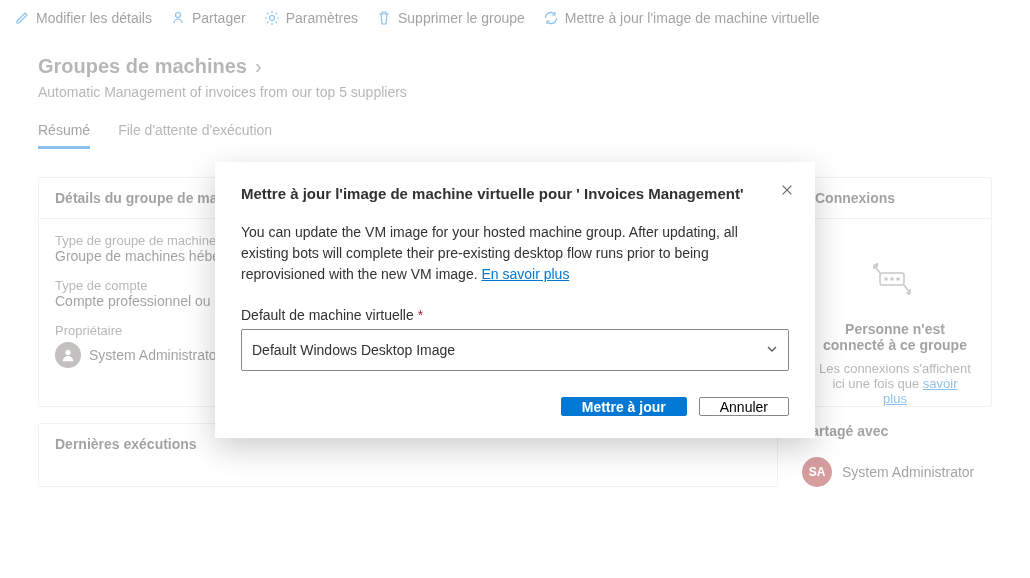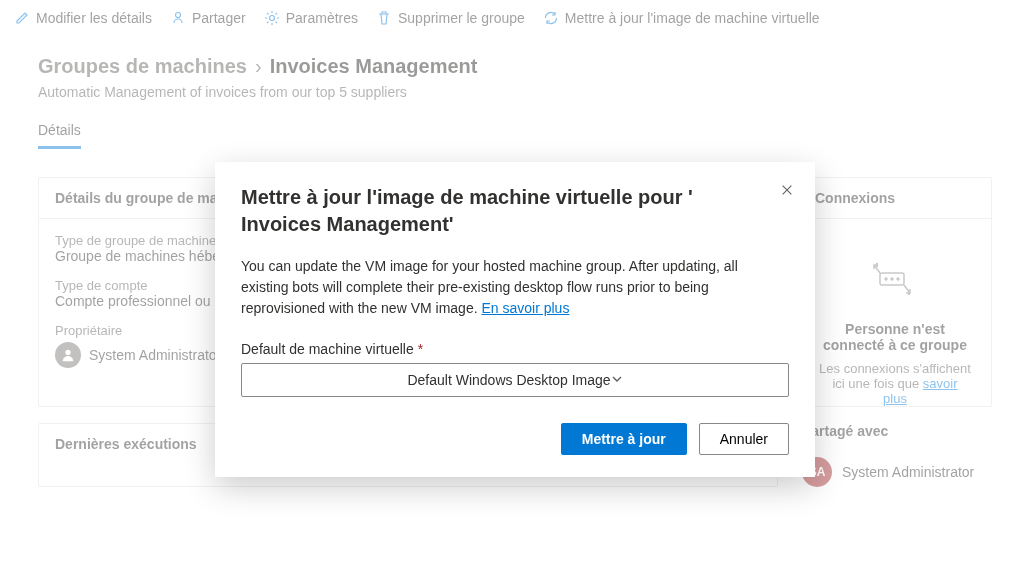--- a/index.html
+++ b/index.html
@@ -154,21 +154,21 @@
   }
   .dialog {
     margin-top: 162px;
     width: 600px;
     background: #fff;
     box-shadow: 0 10px 30px rgba(0,0,0,.2);
     padding: 22px 26px 22px;
     position: relative;
   }
   .dlg-title {
-    font-size: 20px;
+    font-size: 15px;
     font-weight: 600;
     padding-right: 32px;
     line-height: 1.35;
   }
   .dlg-close {
     position: absolute;
     top: 18px; right: 18px;
     cursor: pointer;
     color: #605e5c;
     width: 20px; height: 20px;
@@ -183,36 +183,36 @@
   .dlg-body a { color: #0078d4; text-decoration: underline; cursor: pointer; }
   .field-label {
     margin-top: 22px;
     font-size: 14px;
   }
   .req { color: #a4262c; }
   .select {
     margin-top: 6px;
     border: 1px solid #8a8886;
     border-radius: 2px;
-    height: 34px;
+    height: 42px;
     display: flex;
     align-items: center;
-    justify-content: center;
+    justify-content: space-between;
     padding: 0 10px;
     cursor: pointer;
   }
   .select .caret { color: #605e5c; }
   .dlg-actions {
     display: flex;
     justify-content: flex-end;
     gap: 12px;
     margin-top: 26px;
   }
   .btn {
-    height: 32px;
+    height: 19px;
     padding: 0 20px;
     border: 1px solid #8a8886;
     background: #fff;
     border-radius: 2px;
     cursor: pointer;
     font-size: 14px;
   }
   .btn-primary {
     background: #0078d4;
     border-color: #0078d4;
@@ -265,27 +265,27 @@
         </svg>
     </span>
     <span>Mettre à jour l'image de machine virtuelle</span>
   </div>
 </div>
 
 <div class="breadcrumb">
   <div class="breadcrumb-row">
     <span class="bc-parent">Groupes de machines</span>
     <span class="bc-sep">›</span>
-    <span class="bc-current">Invoices Management</span>
   </div>
   <div class="bc-desc">Automatic Management of invoices from our top 5 suppliers</div>
 </div>
 
 <div class="tabs">
-  <div class="tab active">Détails</div>
+  <div class="tab active">Résumé</div>
+  <div class="tab">File d'attente d'exécution</div>
 </div>
 
 <div class="content">
   <div class="panel panel-left">
     <div class="panel-header">Détails du groupe de machines</div>
     <div class="details-body">
       <div>
         <div class="kv-label">Type de groupe de machines</div>
         <div class="kv-value">Groupe de machines hébergées</div>
       </div>

